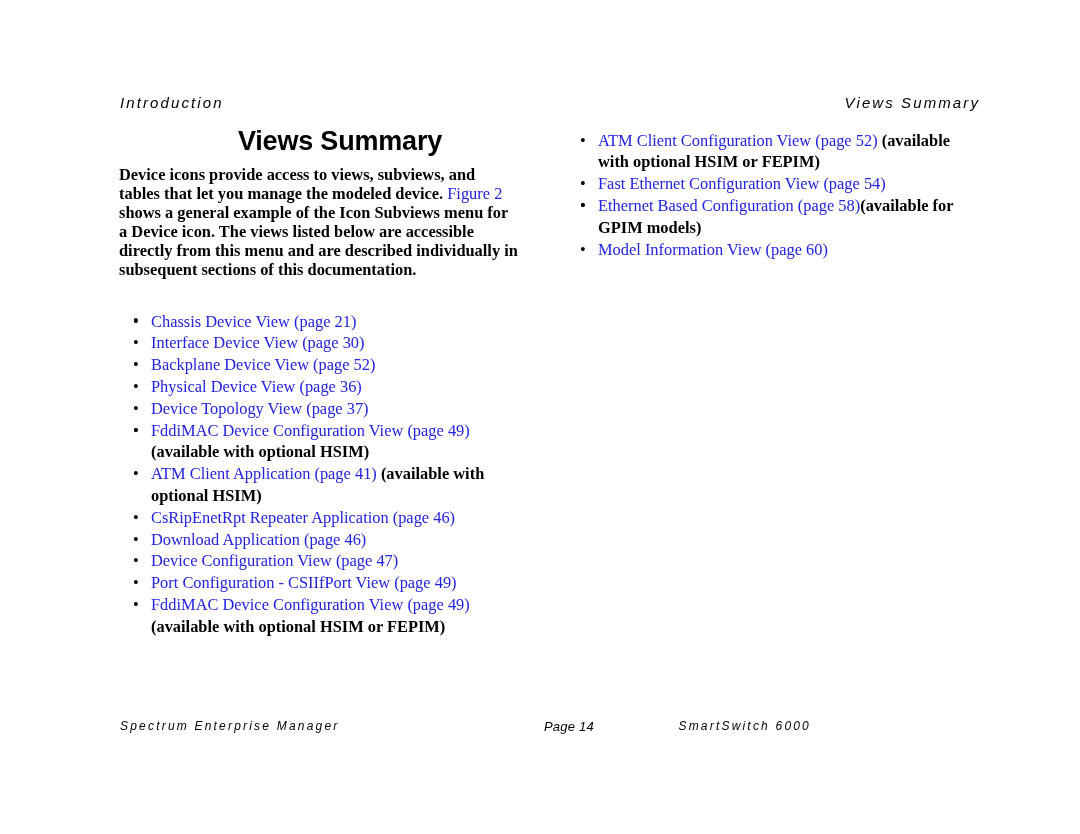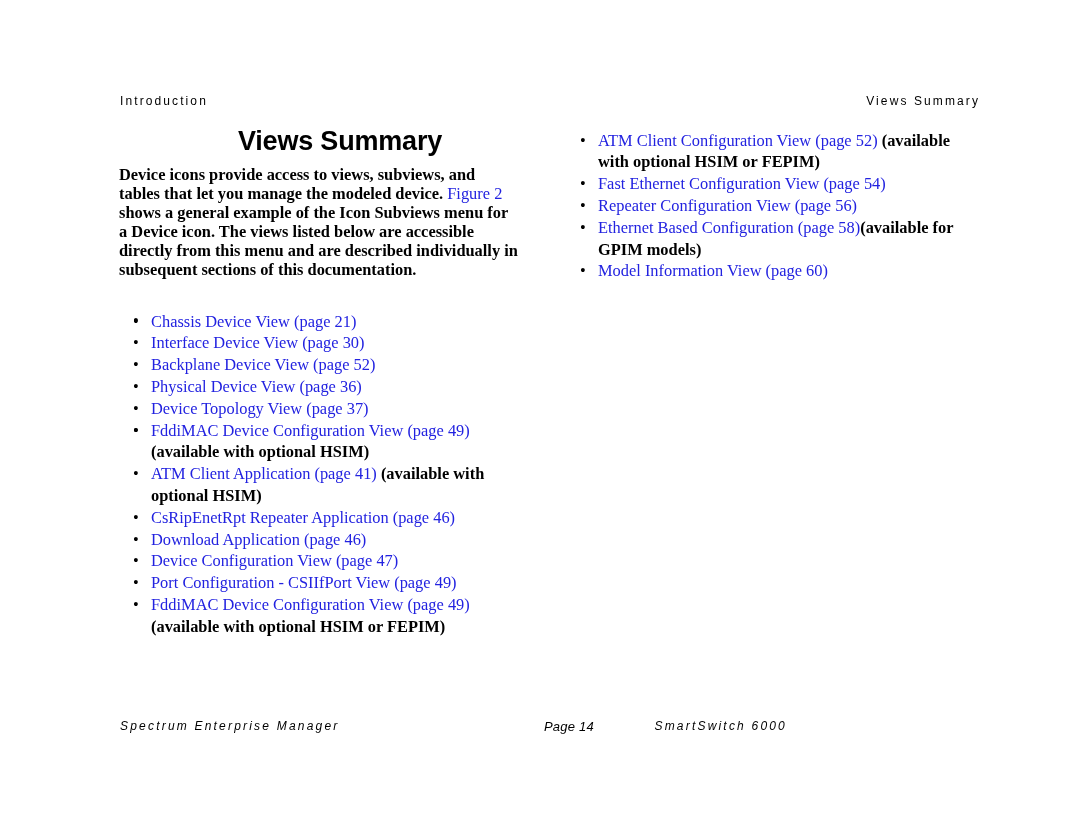--- a/index.html
+++ b/index.html
@@ -23,21 +23,22 @@
     top: 0;
     width: 1080px;
     height: 834px;
   }
 
   
   .runhead {
     position: absolute;
     top: 94px;
     font-family: "Liberation Sans", "DejaVu Sans", sans-serif;
-    font-size: 12px;
+    font-style: italic;
+    font-size: 15px;
     letter-spacing: 2.1px;
     color: #000000;
     white-space: nowrap;
   }
   .runhead-left  { left: 120px; }
   .runhead-right { right: 100px; text-align: right; }
 
   
   .doc-title {
     position: absolute;
@@ -109,20 +110,21 @@
     color: #000000;
     font-weight: bold;
   }
 
   
   .footer {
     position: absolute;
     top: 719px;
     height: 20px;
     width: 887px;
+    padding-left: 24px;
   }
   .footer-left,
   .footer-center,
   .footer-right {
     position: absolute;
     top: 0;
     font-family: "Liberation Sans", "DejaVu Sans", sans-serif;
     font-style: italic;
     font-size: 12px;
     color: #000000;
@@ -163,21 +165,21 @@
         <li><span class="dot">•</span><a class="lnk">Device Configuration View (page 47)</a></li>
         <li><span class="dot">•</span><a class="lnk">Port Configuration - CSIIfPort View (page 49)</a></li>
         <li><span class="dot">•</span><a class="lnk">FddiMAC Device Configuration View (page 49)</a><span class="plain"> (available with optional HSIM or FEPIM)</span></li>
       </ul>
   </div>
 
   <div class="col col-right">
     <ul class="bullets right-bullets">
         <li><span class="dot">•</span><a class="lnk">ATM Client Configuration View (page 52)</a><span class="plain"> (available with optional HSIM or FEPIM)</span></li>
         <li><span class="dot">•</span><a class="lnk">Fast Ethernet Configuration View (page 54)</a></li>
-        <li><span class="dot">•</span><a class="lnk">Repeater Configuration View (page 56)</a></li>
+        <li><span class="dot">•</span></li>
         <li><span class="dot">•</span><a class="lnk">Ethernet Based Configuration (page 58)</a><span class="plain">(available for GPIM models)</span></li>
         <li><span class="dot">•</span><a class="lnk">Model Information View (page 60)</a></li>
       </ul>
   </div>
 
   <div class="footer">
     <div class="footer-left">Spectrum Enterprise Manager</div>
     <div class="footer-center">Page 14</div>
     <div class="footer-right">SmartSwitch 6000</div>
   </div>

